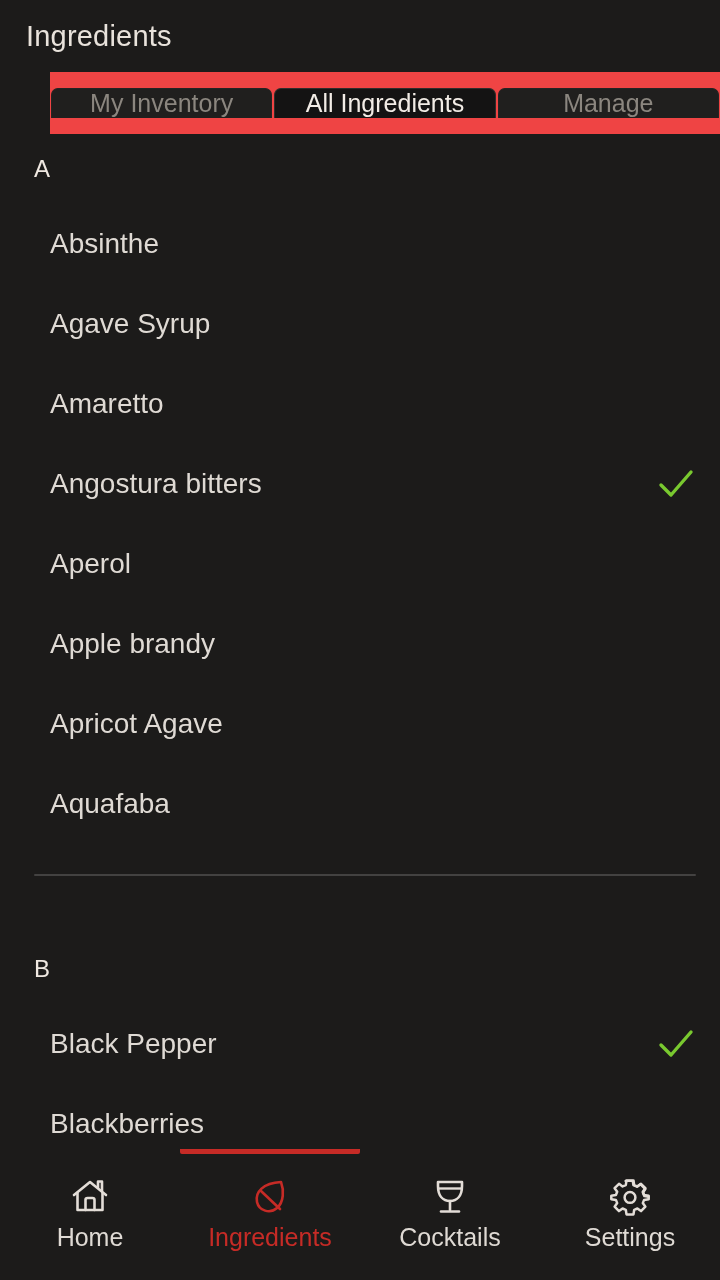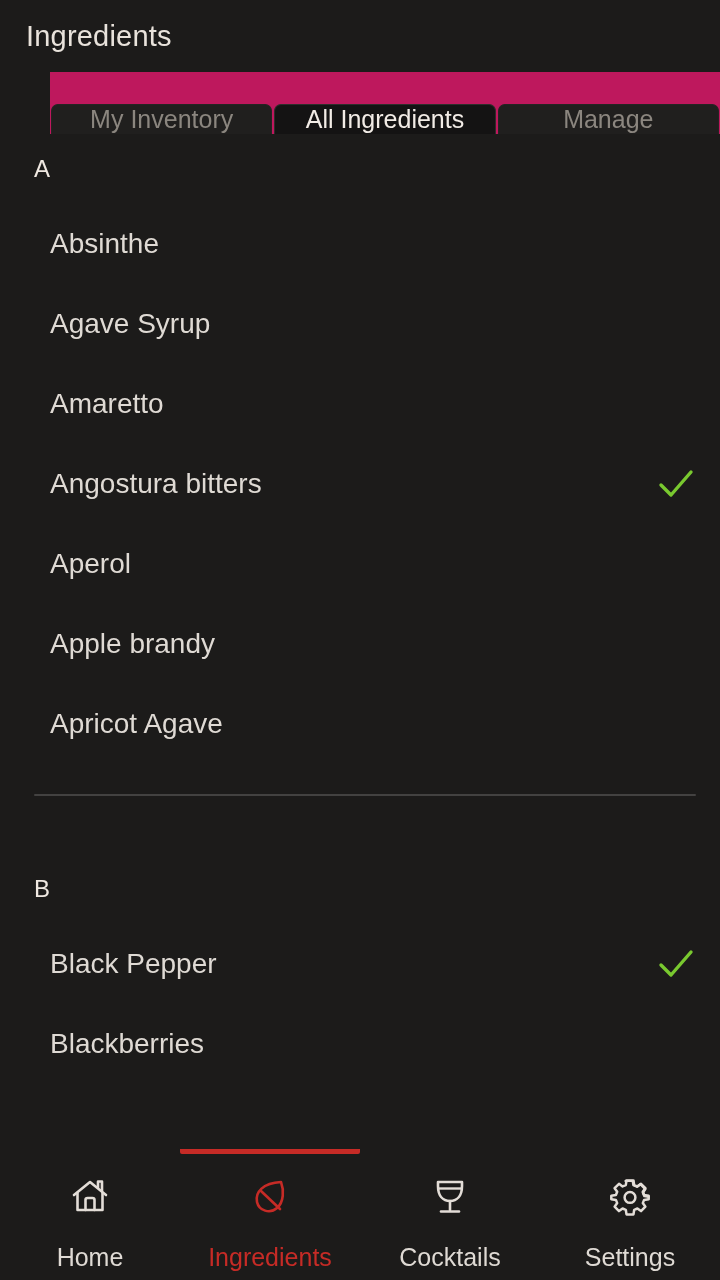--- a/index.html
+++ b/index.html
@@ -29,22 +29,22 @@
     color:#e9e3dc;
     letter-spacing:.2px;
     font-weight:400;
   }
 
   
   .tabbar {
     height:62px;
     flex:0 0 62px;
     display:flex;
-    align-items:flex-end;
-    background:#be185d;
+    align-items:center;
+    background:#ef4444;
     margin-left:40px;
   }
   .tab {
     flex:1 1 0;
     display:flex; align-items:center; justify-content:center;
     font-size:25px;
     color:#8b867f;
     background:#201f1e;
     border-radius:7px 7px 0 0;
     margin:0 1px;
@@ -131,21 +131,20 @@
   .navicon {
     width:44px; height:44px;
     display:flex; align-items:center; justify-content:center;
     margin-bottom:6px;
   }
   .navicon svg { display:block; }
   .navlabel {
     font-size:25px;
     color:#dfdad4;
     line-height:1;
-    margin-top:20px;
   }
   .navitem.active .navlabel { color:#c62b26; }
 </style>
 </head>
 <body>
 
 <div id="app">
 
   <div class="header">
     <div class="page-title">Ingredients</div>
@@ -185,20 +184,23 @@
       </span>
     </div>
     <div class="ing-row">
       <span class="ing-name">Aperol</span>
     </div>
     <div class="ing-row">
       <span class="ing-name">Apple brandy</span>
     </div>
     <div class="ing-row">
       <span class="ing-name">Apricot Agave</span>
+    </div>
+    <div class="ing-row">
+      <span class="ing-name">Aquafaba</span>
     </div>
 
     <div class="divider"></div>
     <div class="sec-gap"></div>
 
     <div class="section-letter">B</div>
 
     <div class="ing-row">
       <span class="ing-name">Black Pepper</span>
       <span class="check">

